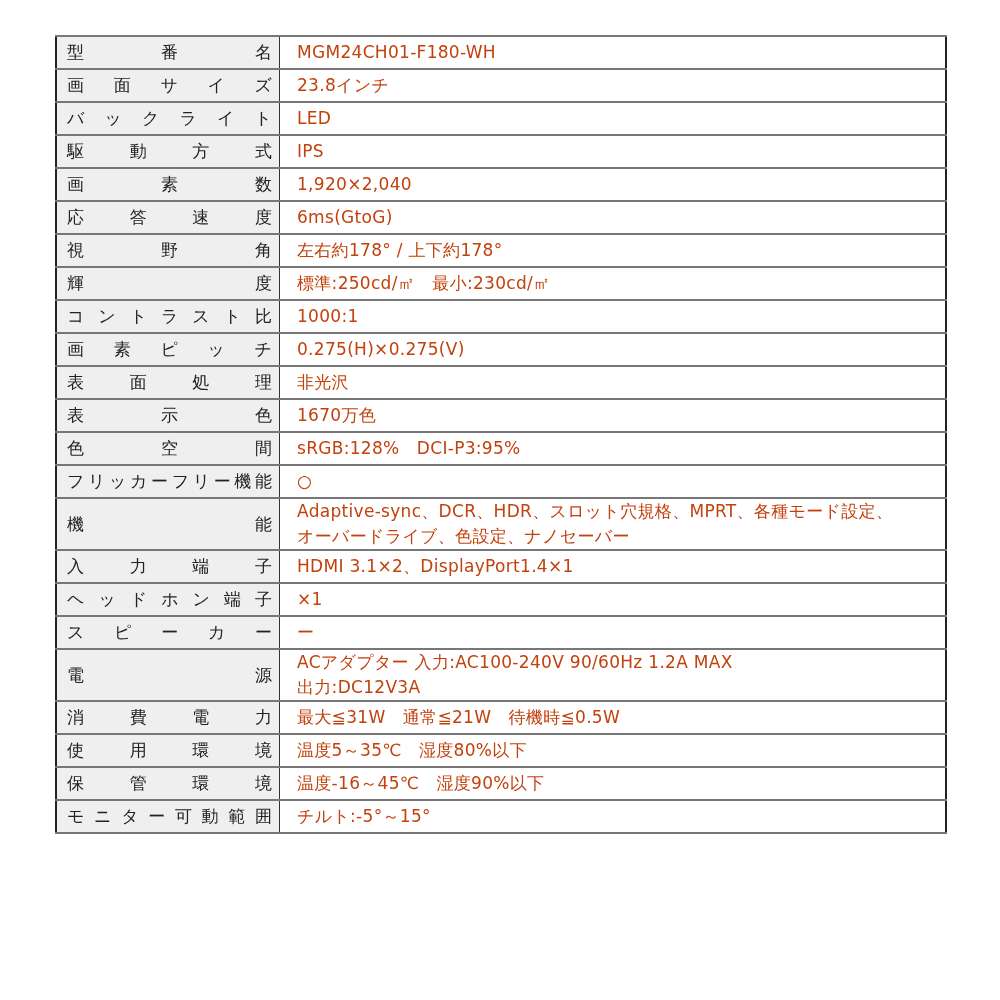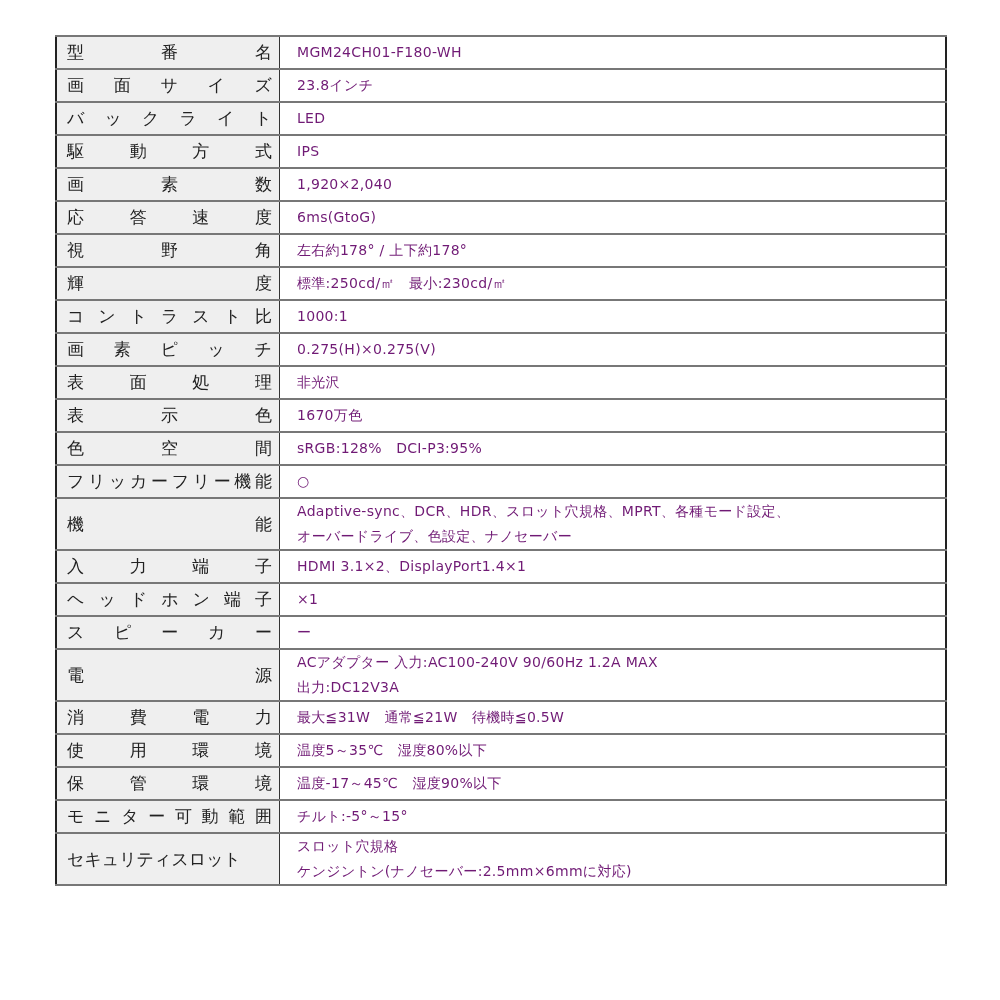--- a/index.html
+++ b/index.html
@@ -9,21 +9,21 @@
     position: absolute; left: 55px; top: 35px; width: 892px;
     border-collapse: collapse; border: 2px solid #222;
   }
   table.spec td { border-top: 2px solid #777; border-bottom: 2px solid #777; padding: 0; vertical-align: middle; }
   td.label {
     width: 205px; background: #efefef; border-right: 1.5px solid #333;
     font-size: 17px; letter-spacing: 0; color: #222;
     padding: 0 7px 0 10px !important;
   }
   td.value {
-    font-size: 14px; padding: 0 0 0 17px !important; color: #701a75; letter-spacing: 0.3px;
+    font-size: 17px; padding: 0 0 0 17px !important; color: #c2410c; letter-spacing: 0.3px;
     line-height: 25px;
   }
   .justify { display: flex; justify-content: space-between; width: 100%; }
   .justify span { display: inline-block; }
   .nojust { display: block; white-space: nowrap; }
   tr.h1 td { height: 31px; }
   tr.h2 td { height: 50px; }
   .line { display: block; white-space: nowrap; }
 </style>
 </head>
@@ -315,43 +315,34 @@
       <tr class="h1">
         <td class="label">
           <div class="justify" aria-label="保管環境">
             <span>保</span>
             <span>管</span>
             <span>環</span>
             <span>境</span>
           </div>
         </td>
         <td class="value">
-          <span class="line">温度-17～45℃　湿度90%以下</span>
+          <span class="line">温度-16～45℃　湿度90%以下</span>
         </td>
       </tr>
       <tr class="h1">
         <td class="label">
           <div class="justify" aria-label="モニター可動範囲">
             <span>モ</span>
             <span>ニ</span>
             <span>タ</span>
             <span>ー</span>
             <span>可</span>
             <span>動</span>
             <span>範</span>
             <span>囲</span>
           </div>
         </td>
         <td class="value">
           <span class="line">チルト:-5°～15°</span>
         </td>
       </tr>
-      <tr class="h2">
-        <td class="label">
-          <div class="nojust">セキュリティスロット</div>
-        </td>
-        <td class="value">
-          <span class="line">スロット穴規格</span>
-          <span class="line">ケンジントン(ナノセーバー:2.5mm×6mmに対応)</span>
-        </td>
-      </tr>
     </tbody>
 </table>
 
 </body></html>

